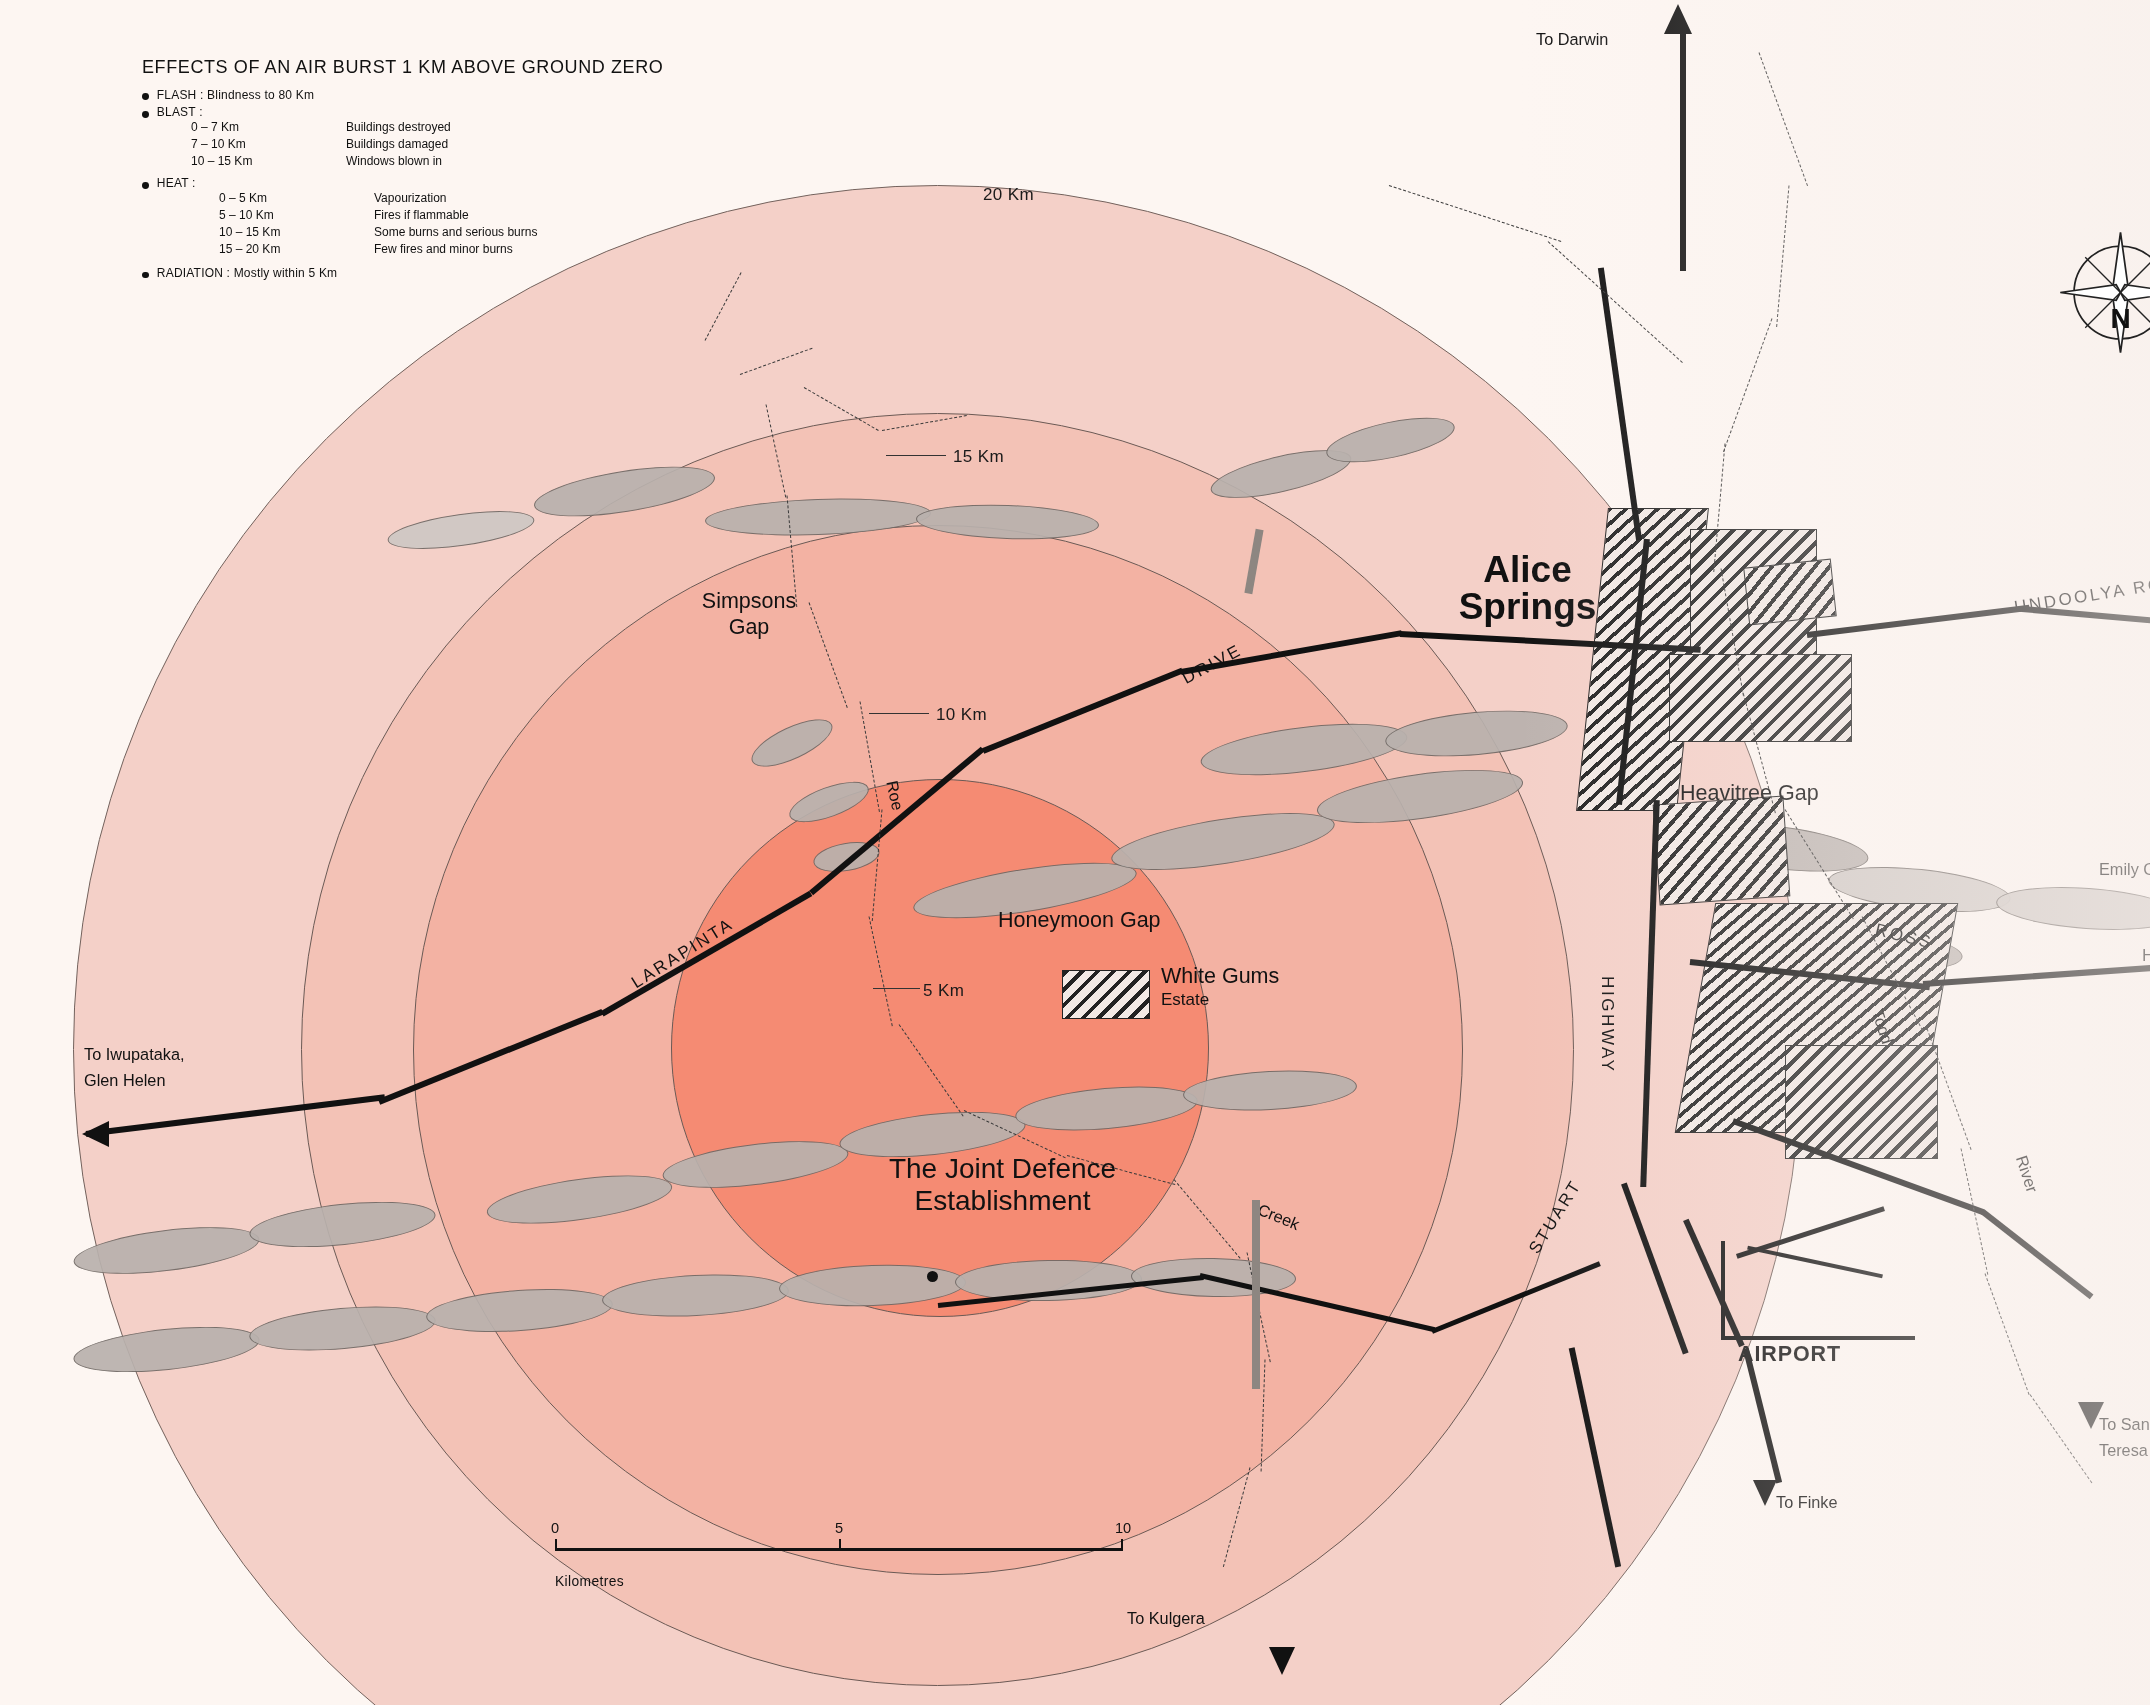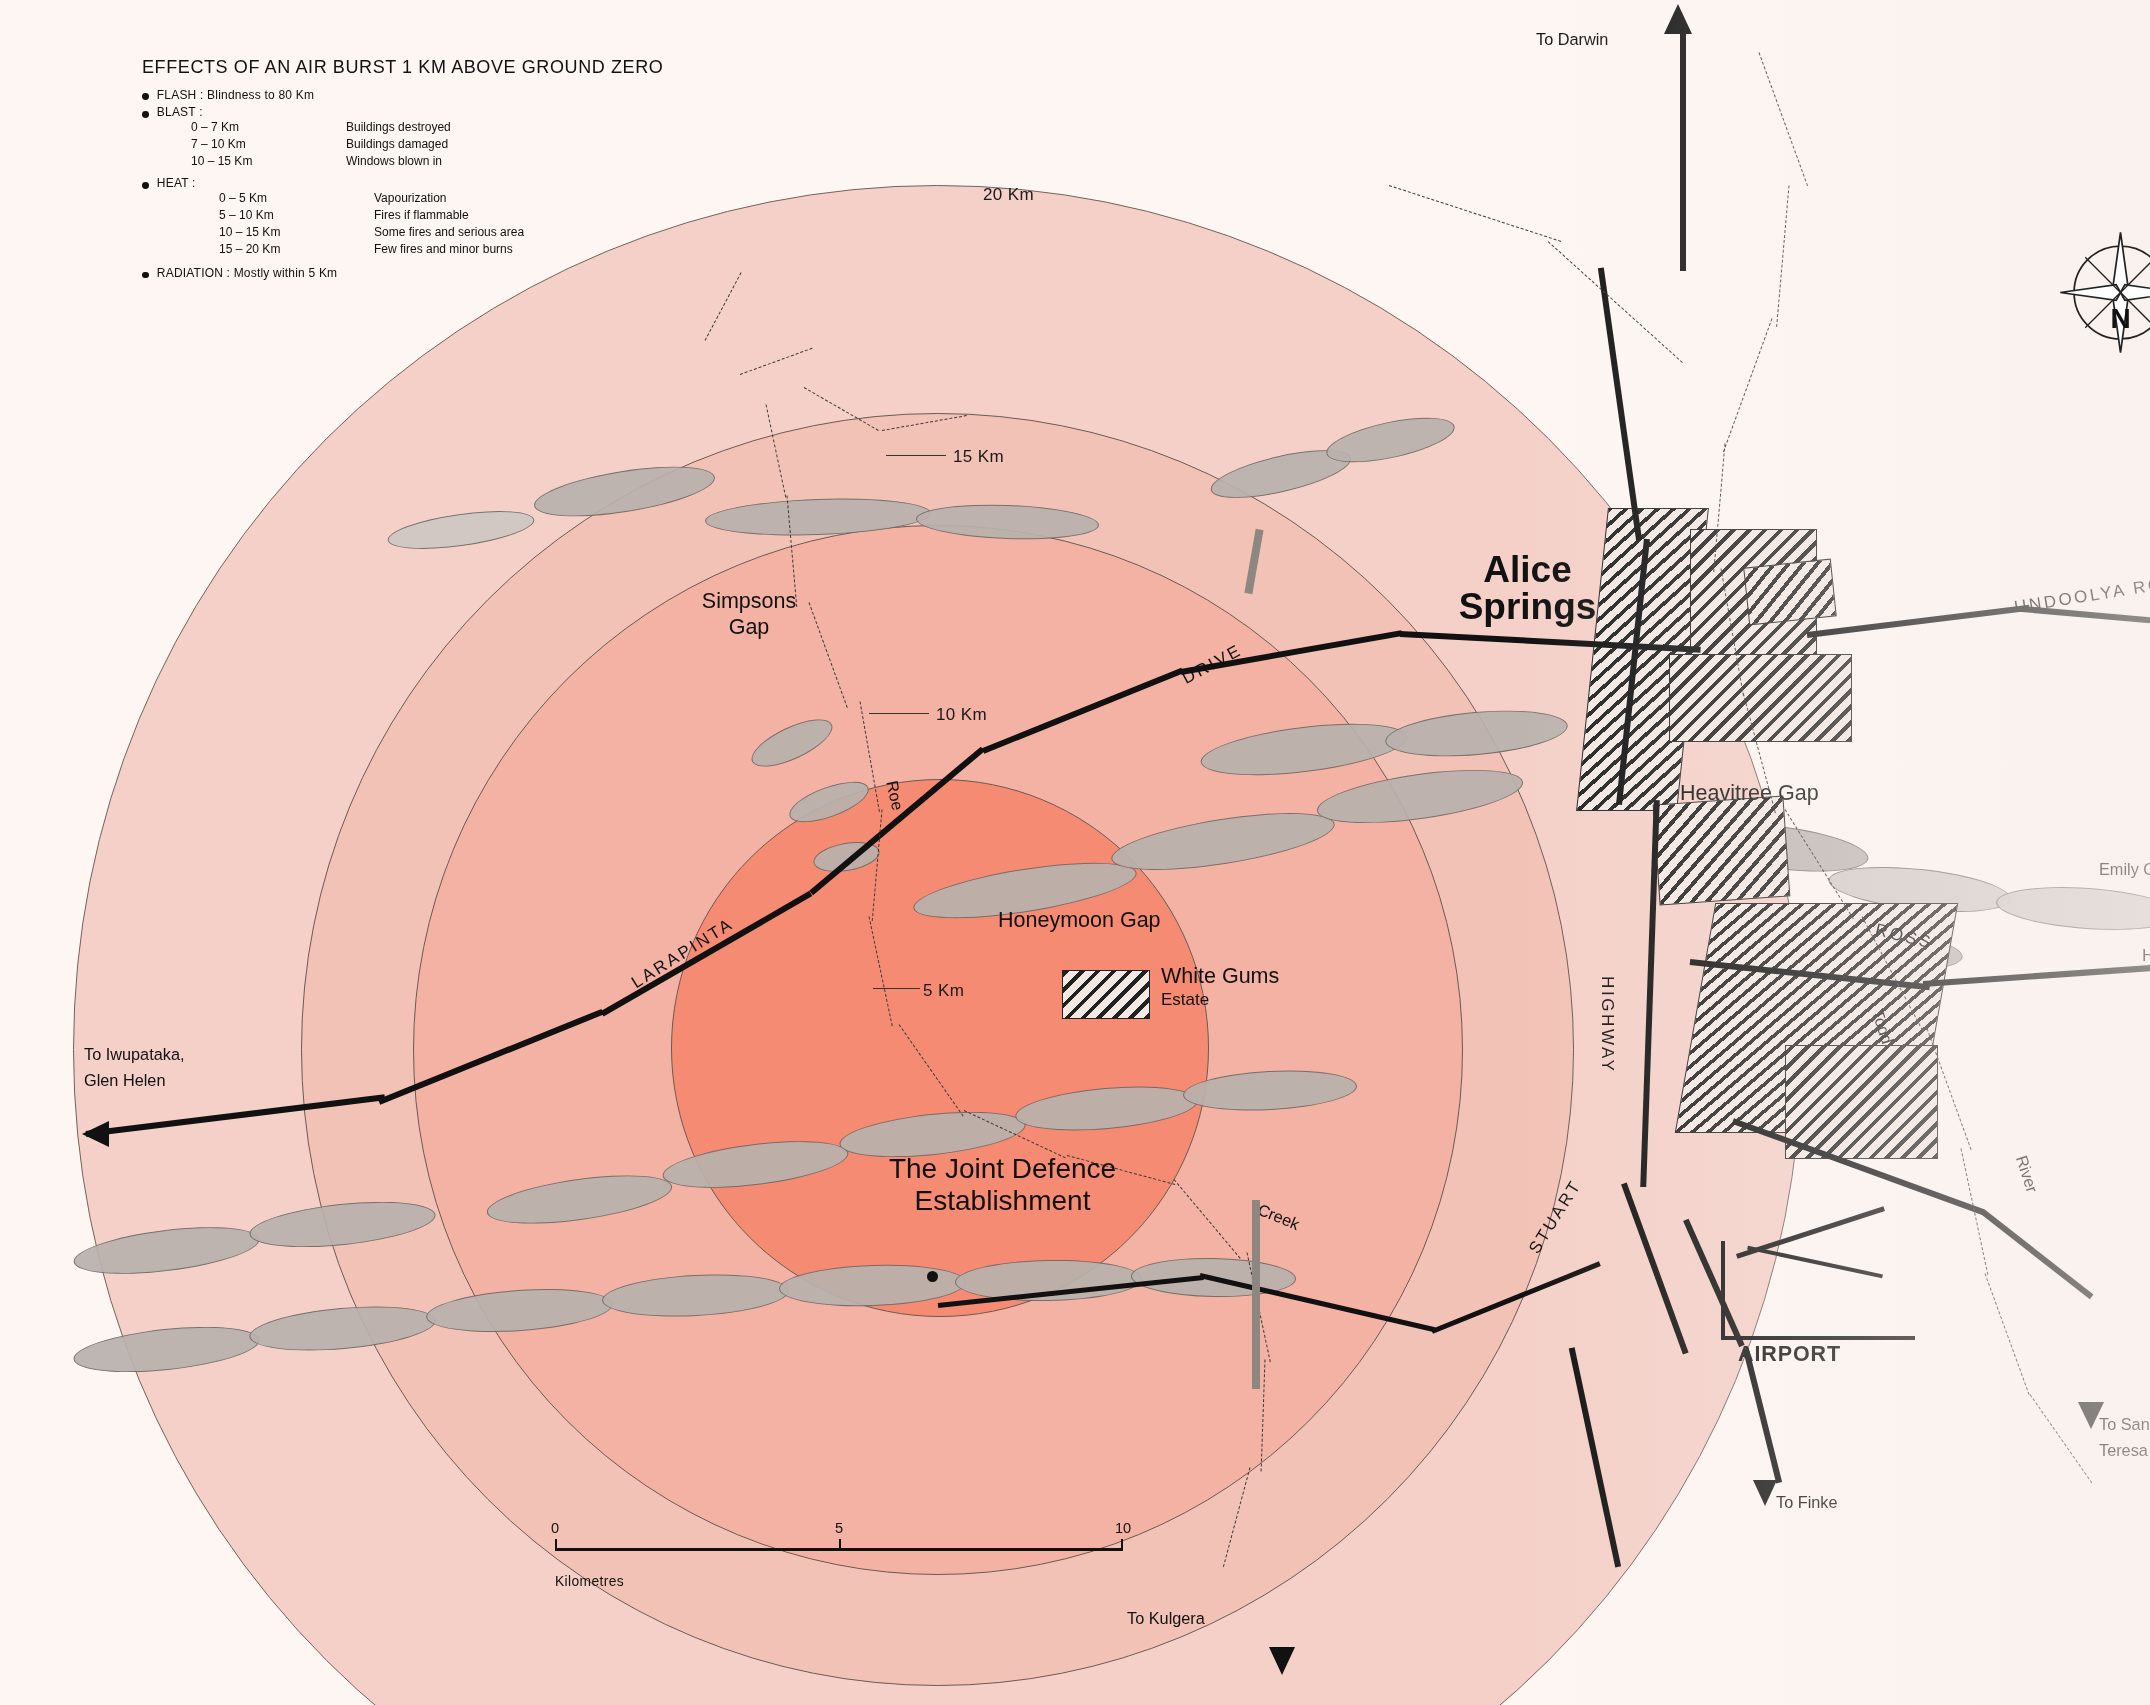--- a/index.html
+++ b/index.html
@@ -449,21 +449,21 @@
           <span class="subrow">
             <span class="r">0 – 5 Km</span>
             <span>Vapourization</span>
           </span>
           <span class="subrow">
             <span class="r">5 – 10 Km</span>
             <span>Fires if flammable</span>
           </span>
           <span class="subrow">
             <span class="r">10 – 15 Km</span>
-            <span>Some fires and serious area</span>
+            <span>Some burns and serious burns</span>
           </span>
           <span class="subrow">
             <span class="r">15 – 20 Km</span>
             <span>Few fires and minor burns</span>
           </span>
         </span>
       </li>
       <li style="margin-top:7.7px;">
         <span class="bullet"></span>
         <span class="lbl">RADIATION : Mostly within 5 Km</span>

